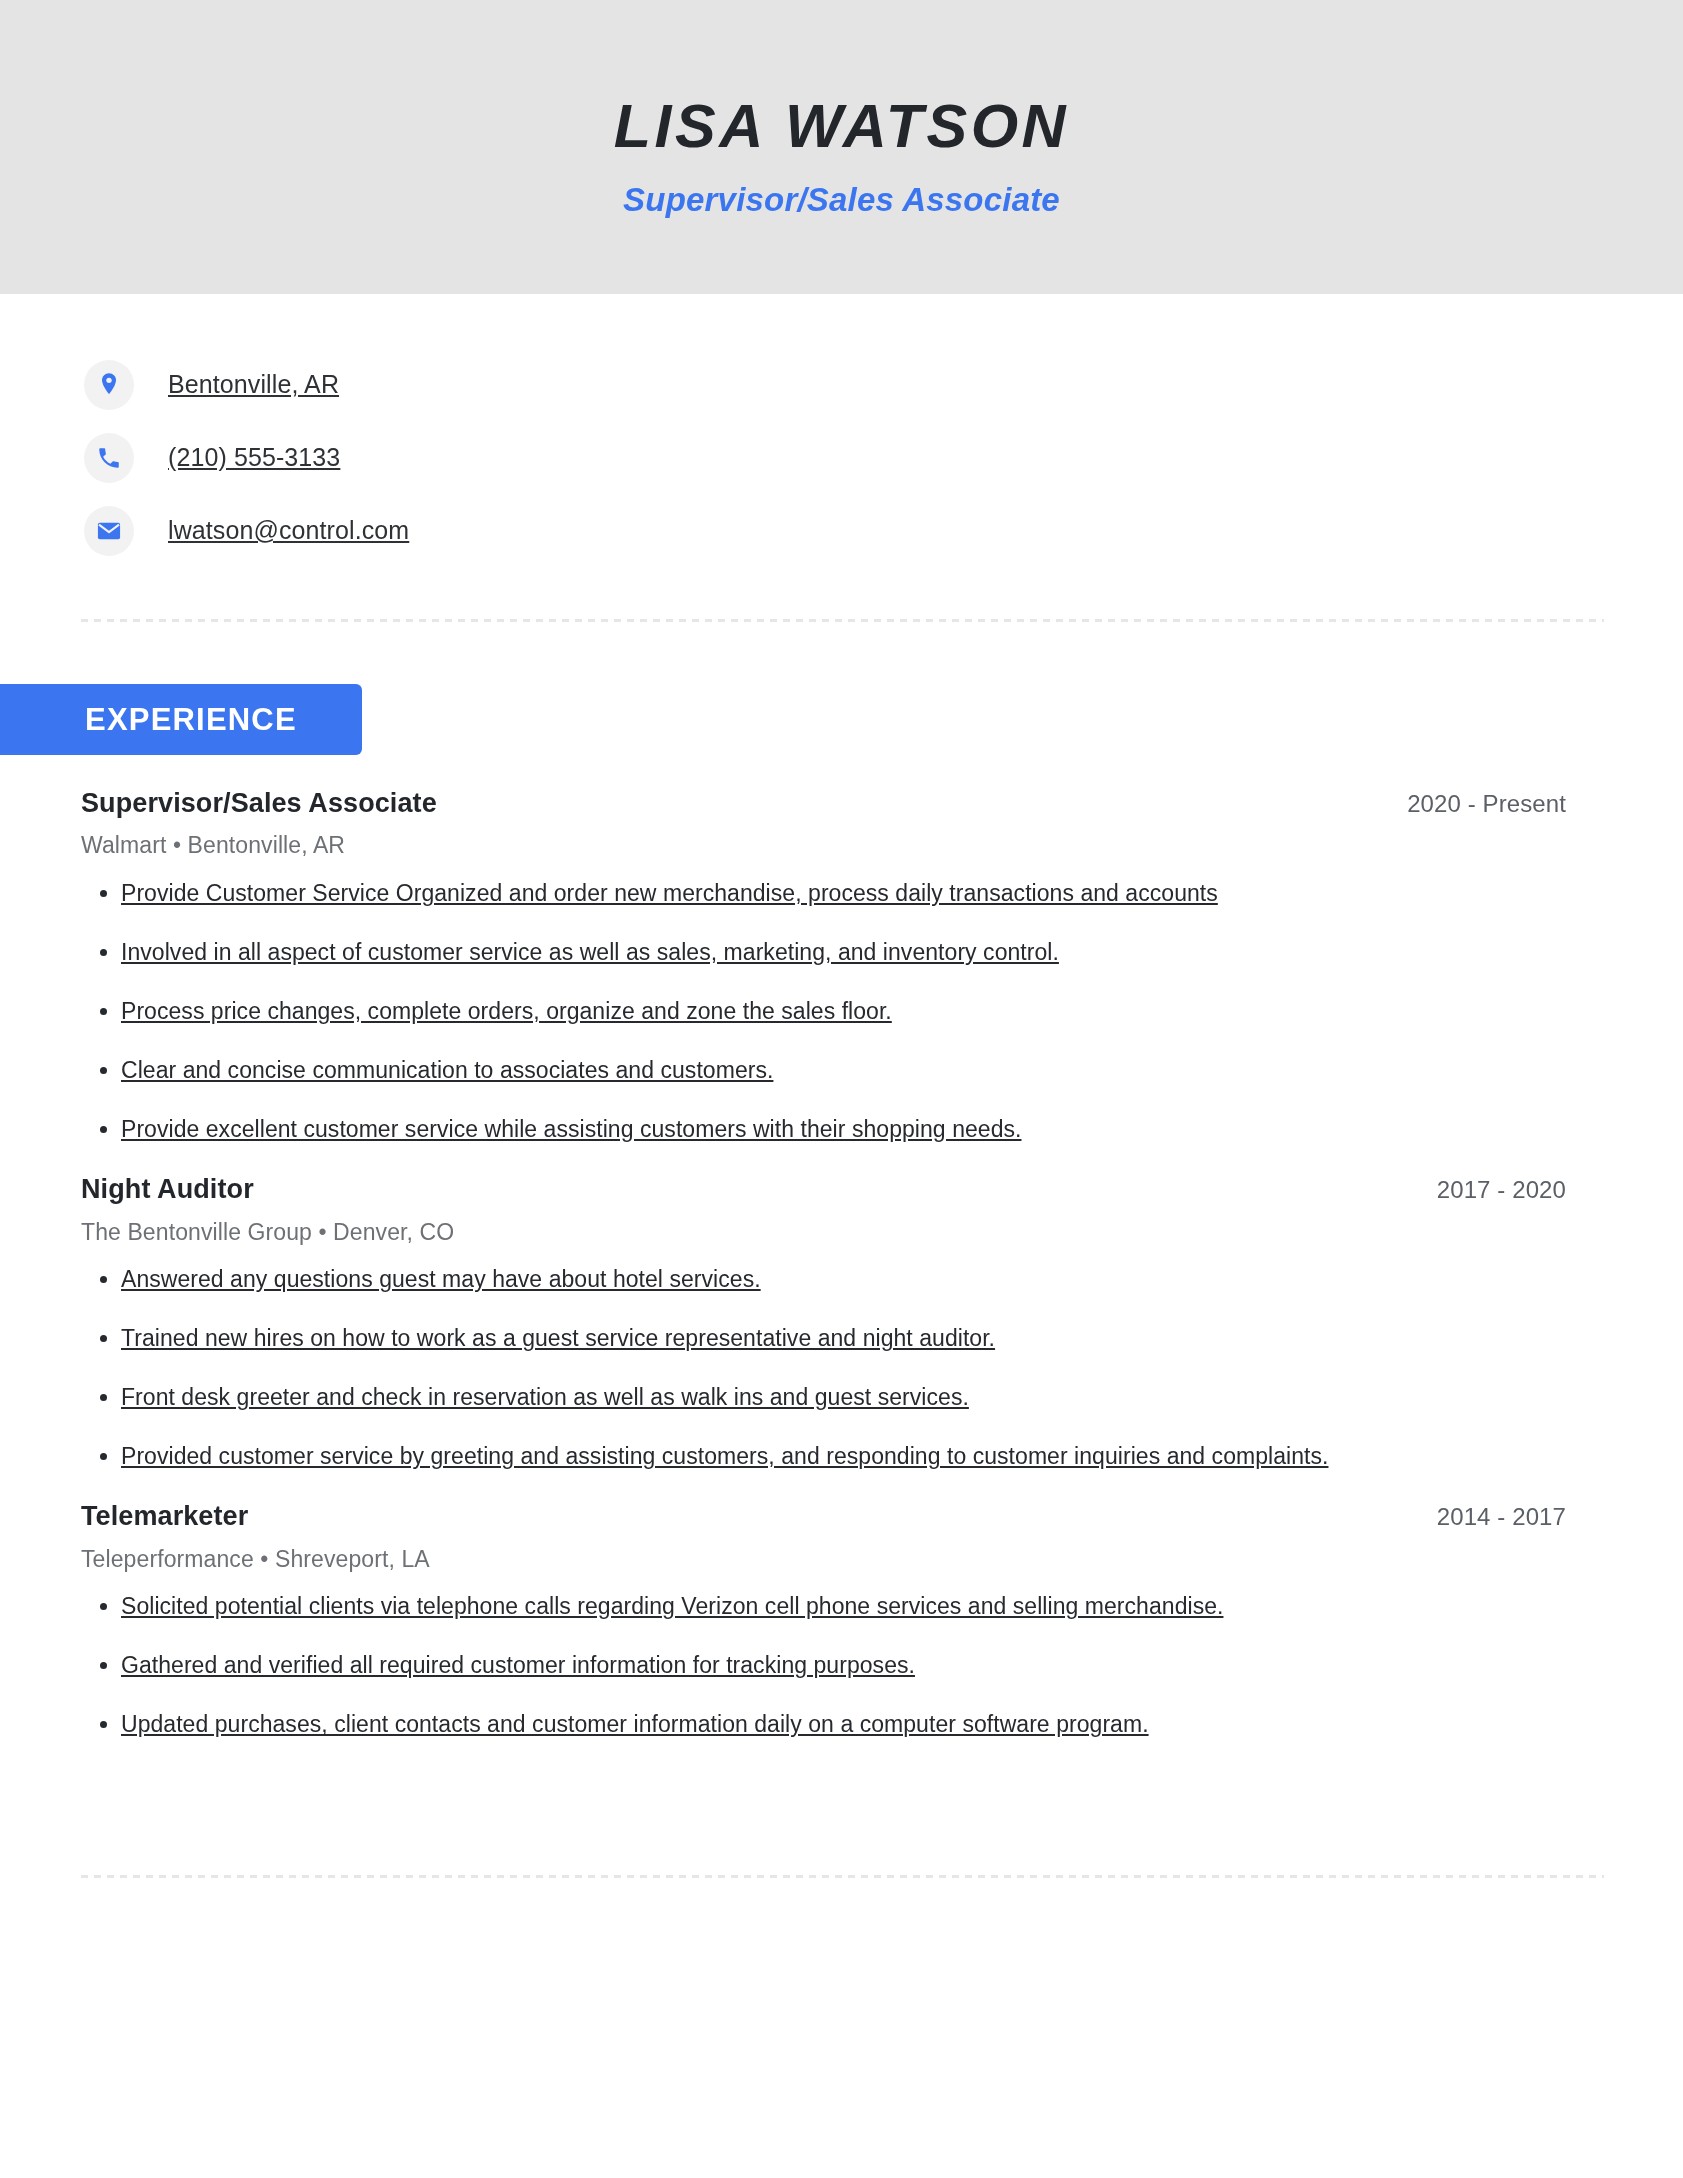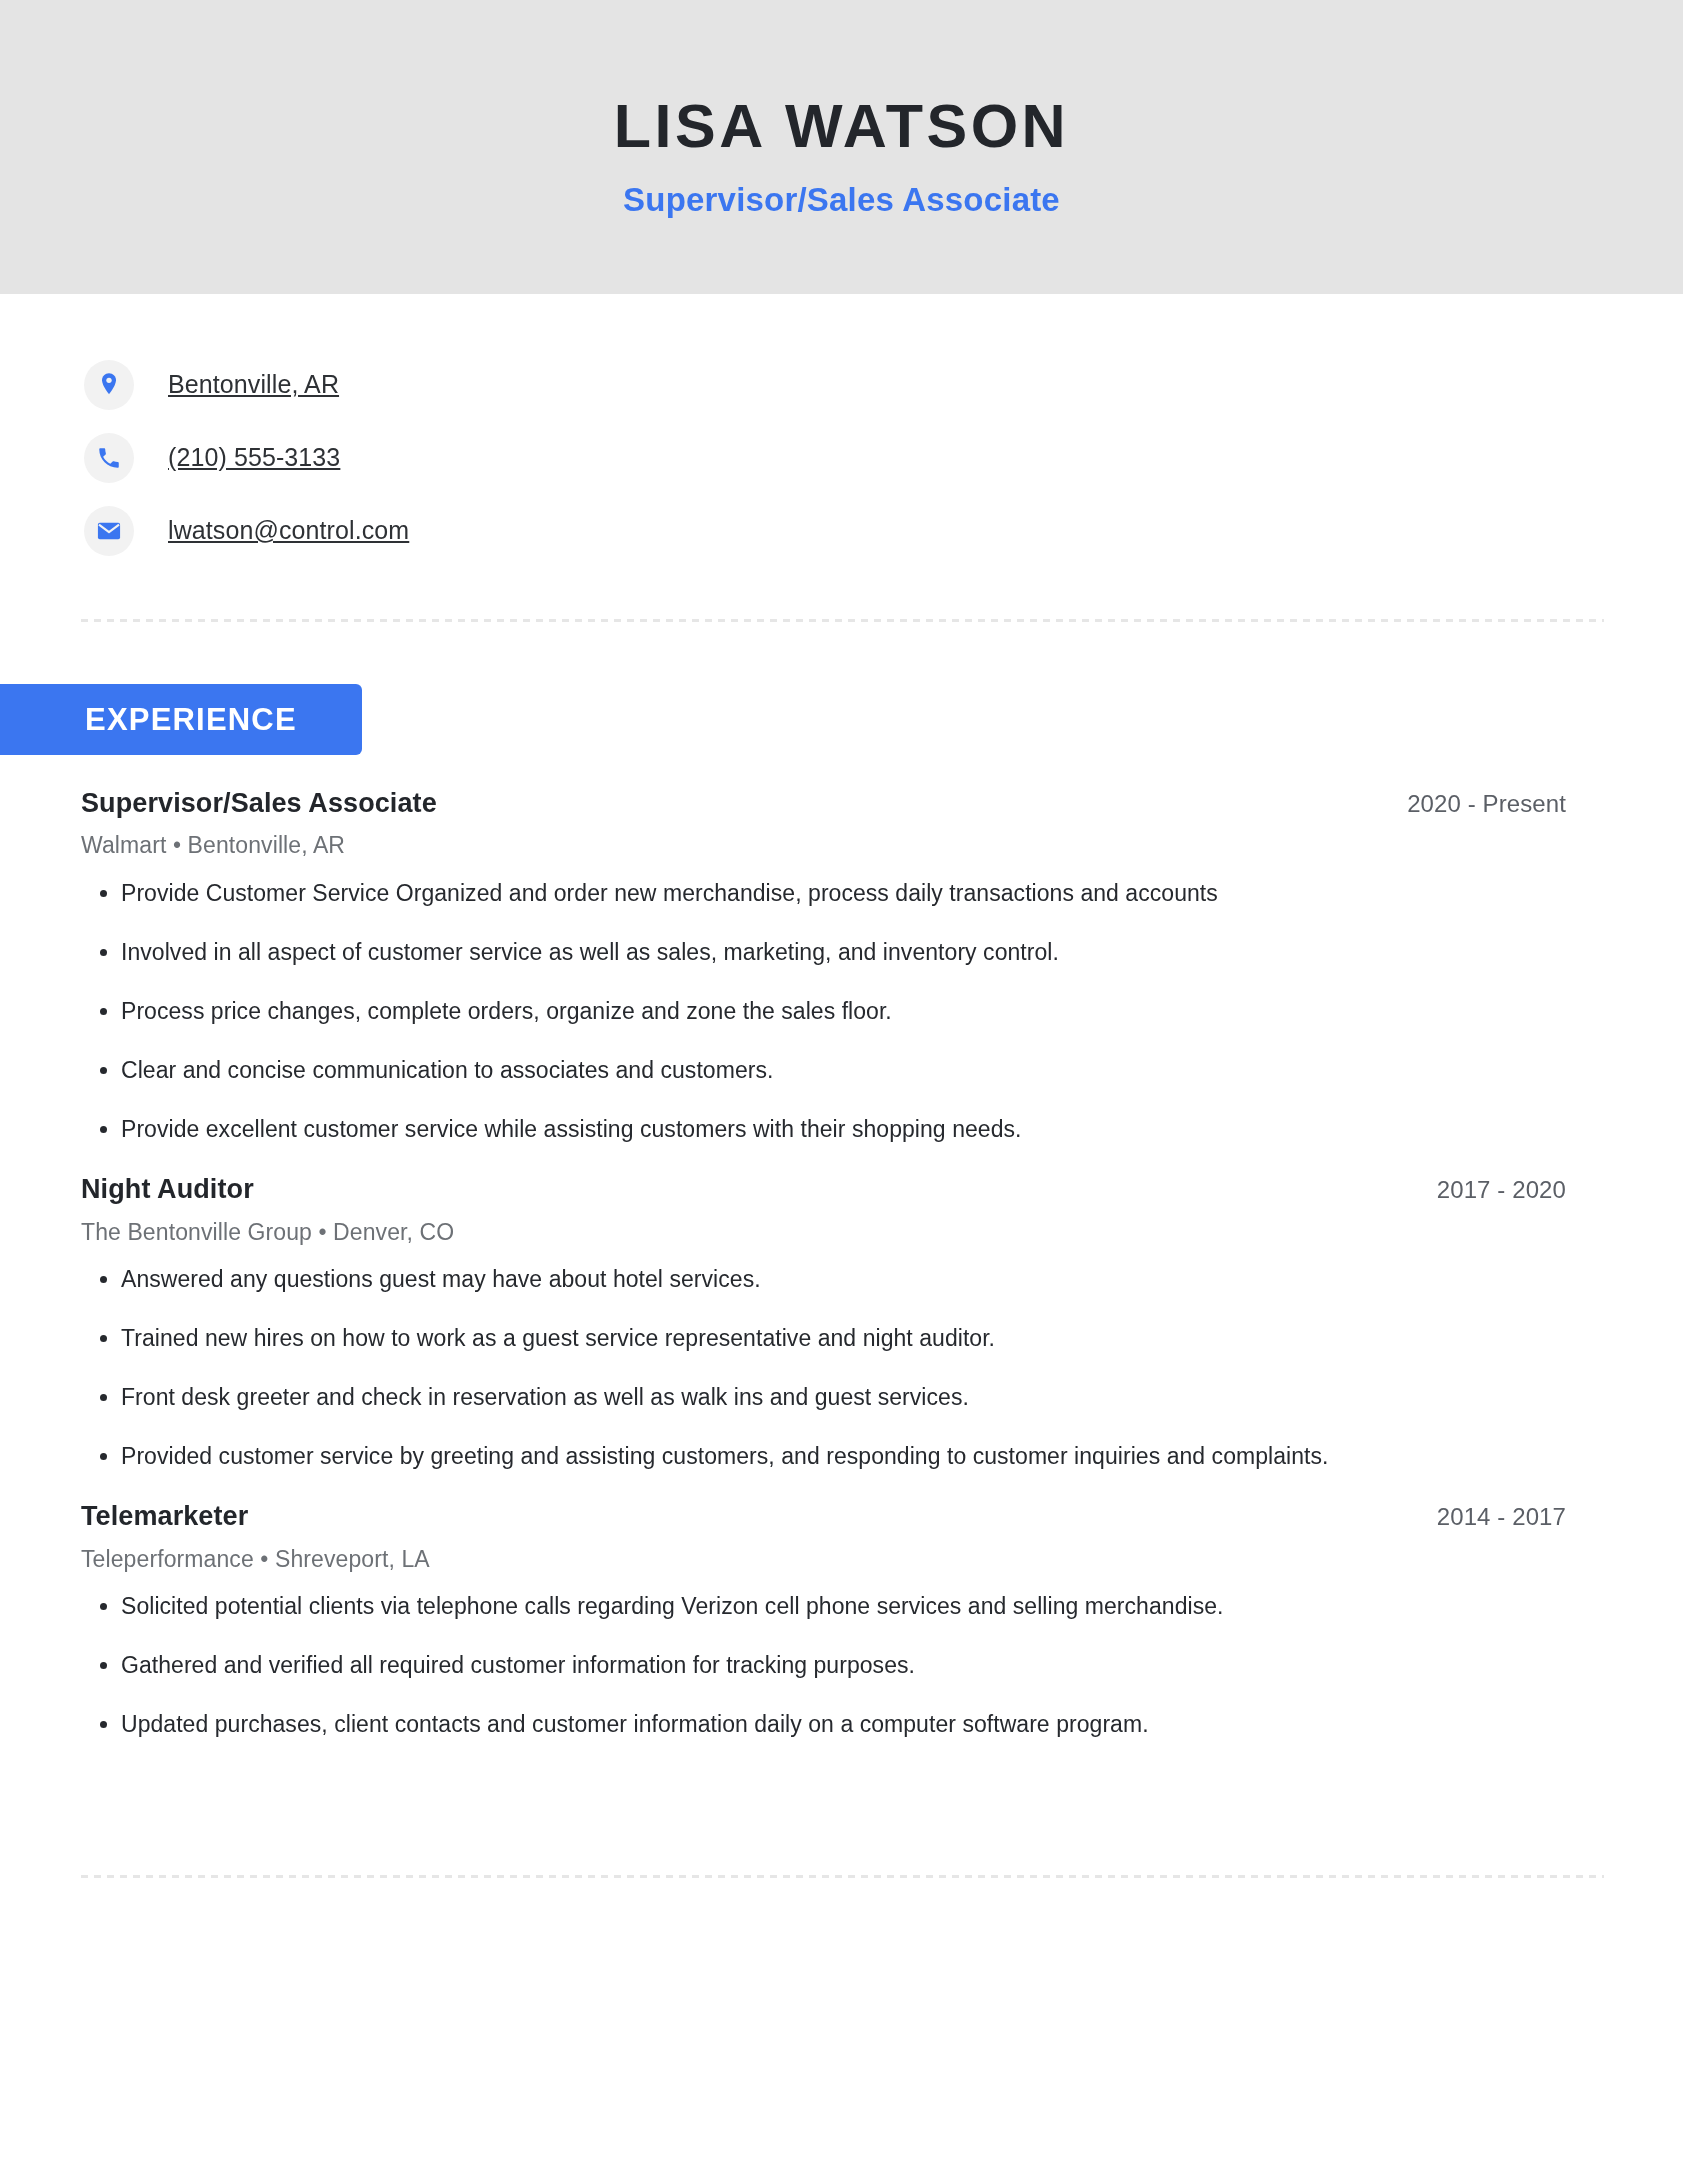--- a/index.html
+++ b/index.html
@@ -24,20 +24,21 @@
     position: absolute;
     top: 0;
     left: 0;
     width: 1683px;
     height: 294px;
     background: #e4e4e4;
     display: flex;
     flex-direction: column;
     align-items: center;
     justify-content: center;
+    font-style: italic;
   }
 
   .full-name {
     font-size: 61px;
     font-weight: 700;
     letter-spacing: 3.5px;
     color: #23262b;
     line-height: 1;
     margin-top: 18px;
   }
@@ -169,20 +170,21 @@
   }
 
   .bullets li {
     position: relative;
     padding-left: 40px;
     font-size: 23px;
     color: #26292e;
     letter-spacing: 0.05px;
     line-height: 1.35;
     margin-bottom: 28px;
+    text-decoration: underline;
   }
 
   .bullets li::before {
     content: "";
     position: absolute;
     left: 19px;
     top: 12px;
     width: 7px;
     height: 7px;
     border-radius: 50%;

